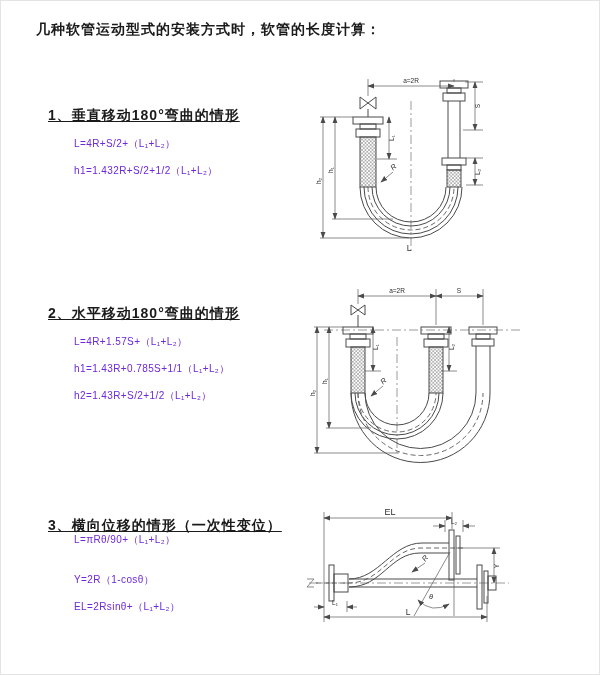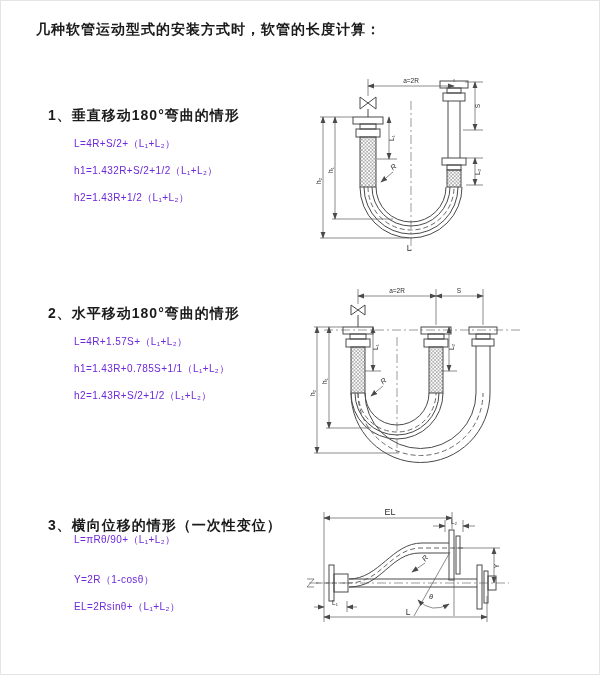--- a/index.html
+++ b/index.html
@@ -3,21 +3,21 @@
 <meta charset="utf-8">
 <style>
   html,body{margin:0;padding:0;background:#fff;}
   .page{
     position:relative;width:600px;height:675px;background:#ffffff;
     border:1px solid #e4e4e4;box-sizing:border-box;overflow:hidden;
     font-family:"Liberation Sans","DejaVu Sans",sans-serif;color:#1b1b1b;
   }
   .abs{position:absolute;white-space:nowrap;text-align:center;}
   .title{left:35px;top:20px;font-size:14px;font-weight:bold;letter-spacing:1px;}
-  .sec-head{font-size:14px;font-weight:bold;letter-spacing:1px;}
+  .sec-head{font-size:14px;font-weight:bold;letter-spacing:1px;text-decoration:underline;}
   .formula{font-size:10px;letter-spacing:0.4px;color:#6d28d9;}
   .fig{position:absolute;}
   
   svg .d  {fill:none;stroke:#4a4a4a;stroke-width:1;}
   svg .m  {fill:none;stroke:#5a5a5a;stroke-width:0.7;}
   svg .cl {fill:none;stroke:#707070;stroke-width:0.7;stroke-dasharray:9 3 2 3;}
   svg .da {fill:none;stroke:#585858;stroke-width:0.9;stroke-dasharray:5 3;}
   svg .braid{fill:url(#hatch);stroke:#4a4a4a;stroke-width:1;}
   svg text{fill:#2e2e2e;font-size:6.5px;font-family:inherit;}
   svg .lbL{font-size:8.5px;}
@@ -38,21 +38,20 @@
         <path d="M0,1.4 L10,5 L0,8.6 z" fill="#4a4a4a"></path>
       </marker>
     </defs>
   </svg>
 
   <div class="abs title">几种软管运动型式的安装方式时，软管的长度计算：</div>
 
   <div class="abs sec-head" style="left:47px;top:106px">1、垂直移动180°弯曲的情形</div>
   <div class="abs formula" style="left:73px;top:136px">L=4R+S/2+（L₁+L₂）</div>
   <div class="abs formula" style="left:73px;top:163px">h1=1.432R+S/2+1/2（L₁+L₂）</div>
-  <div class="abs formula" style="left:73px;top:190px">h2=1.43R+1/2（L₁+L₂）</div>
 
   <svg class="fig" style="left:312px;top:72px" width="270" height="188" viewBox="0 0 270 188">
 
     <line class="cl" x1="98" y1="28" x2="98" y2="180"></line>
 
     <g class="d">
       <path d="M47,24 L47,36 L55,30 Z M63,24 L63,36 L55,30 Z"></path>
       <line x1="55" y1="36" x2="55" y2="44"></line>
     </g>
 

